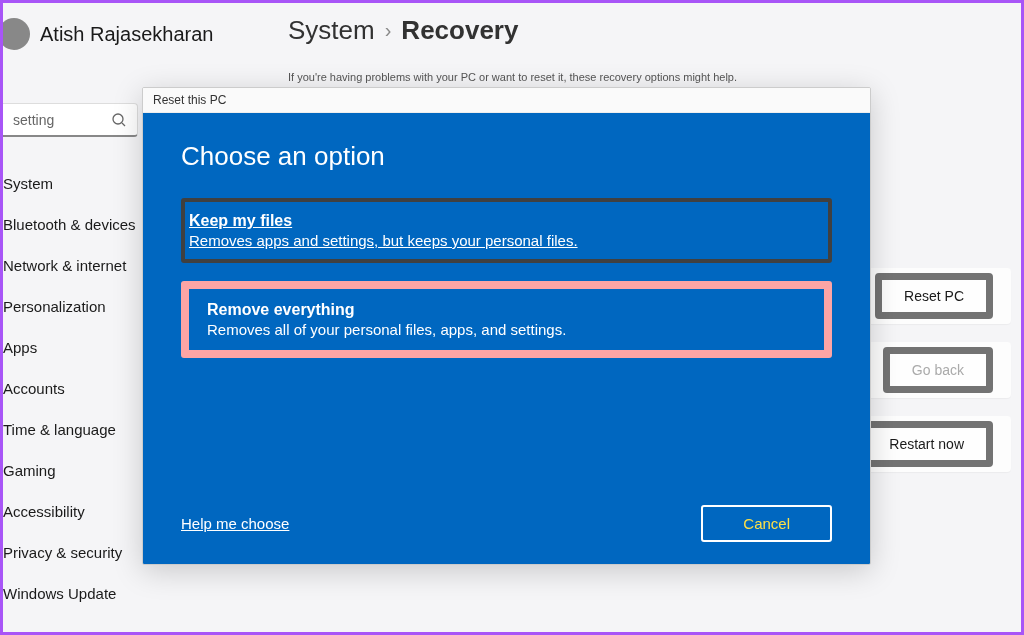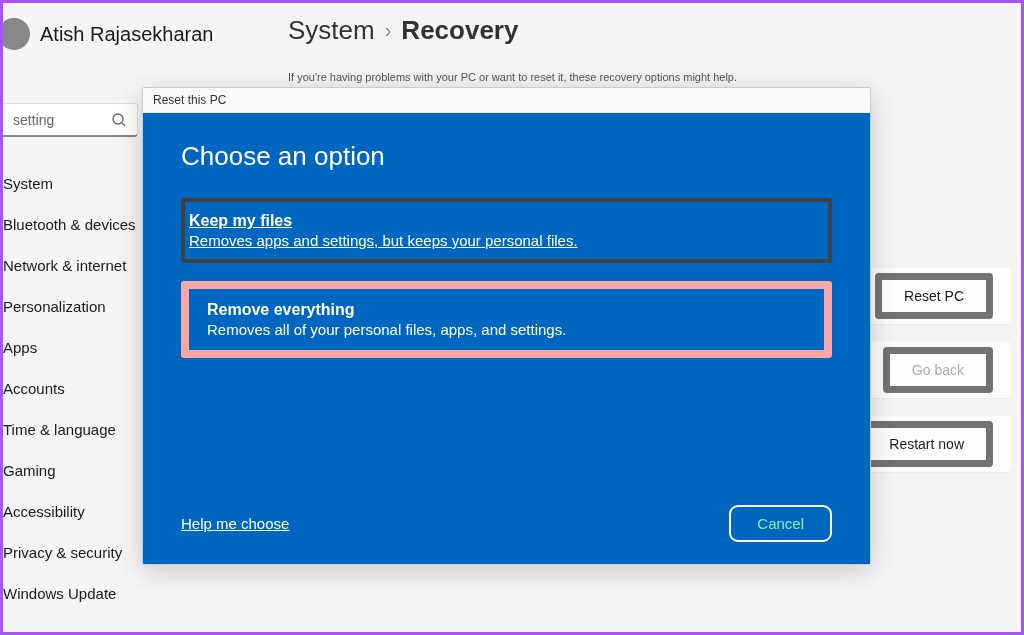--- a/index.html
+++ b/index.html
@@ -218,24 +218,24 @@
     }
     .help-link {
       color: #fff;
       text-decoration: underline;
       font-size: 15px;
       cursor: pointer;
     }
     .cancel-button {
       border: 2px solid #fff;
       background: transparent;
-      color: #86efac;
-      padding: 8px 26px;
-      font-size: 15px;
-      border-radius: 9px;
+      color: #fde047;
+      padding: 8px 40px;
+      font-size: 15px;
+      border-radius: 3px;
       cursor: pointer;
     }
   </style>
 </head>
 <body>
 
 <div class="header-area">
   <div class="user-section">
     <div class="avatar"></div>
     <div class="username">Atish Rajasekharan</div>

